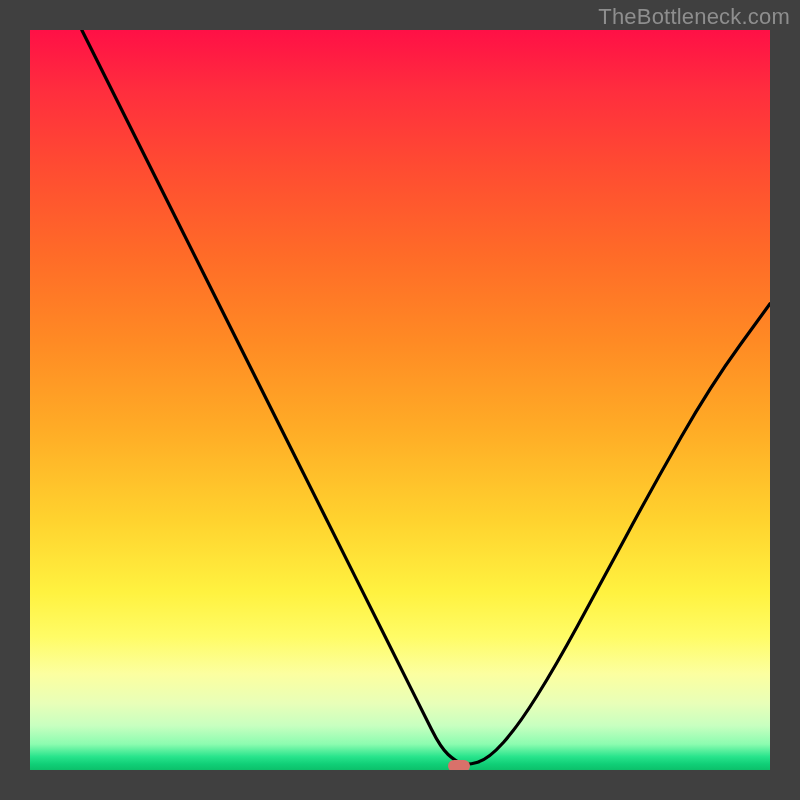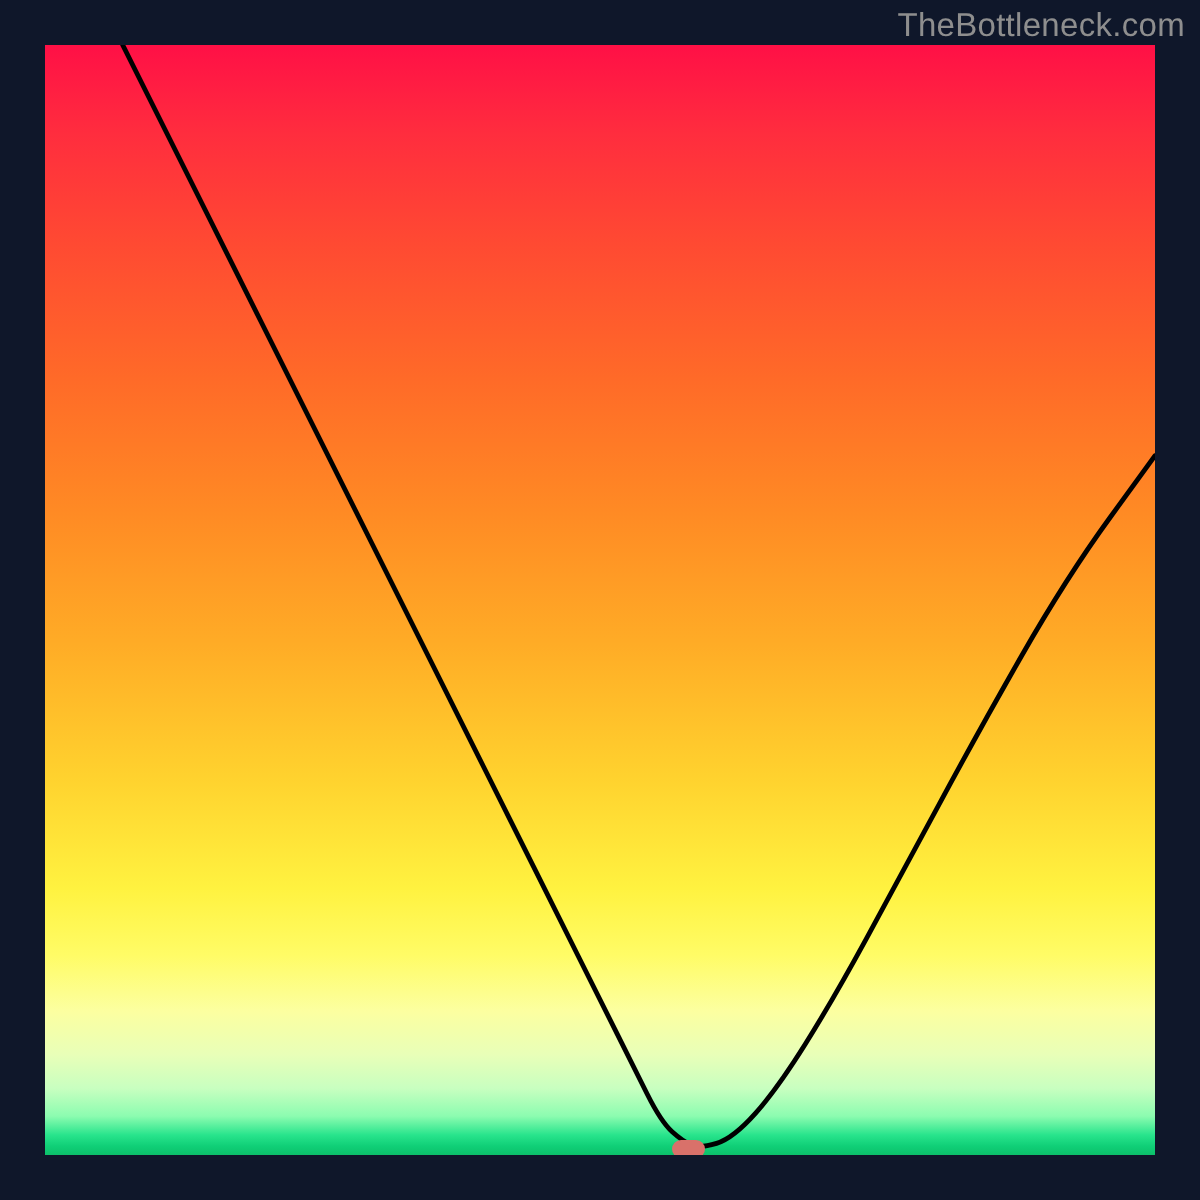--- a/index.html
+++ b/index.html
@@ -7,21 +7,21 @@
     padding: 0;
     width: 800px;
     height: 800px;
     background: #000;
     overflow: hidden;
   }
   .frame {
     position: absolute;
     left: 0; top: 0;
     width: 800px; height: 800px;
-    background: #0f172a;
+    background: #404040;
   }
   .plot {
     position: absolute;
     left: 30px;
     top: 30px;
     width: 740px;
     height: 740px;
     overflow: hidden;
   }
   .gradient {

